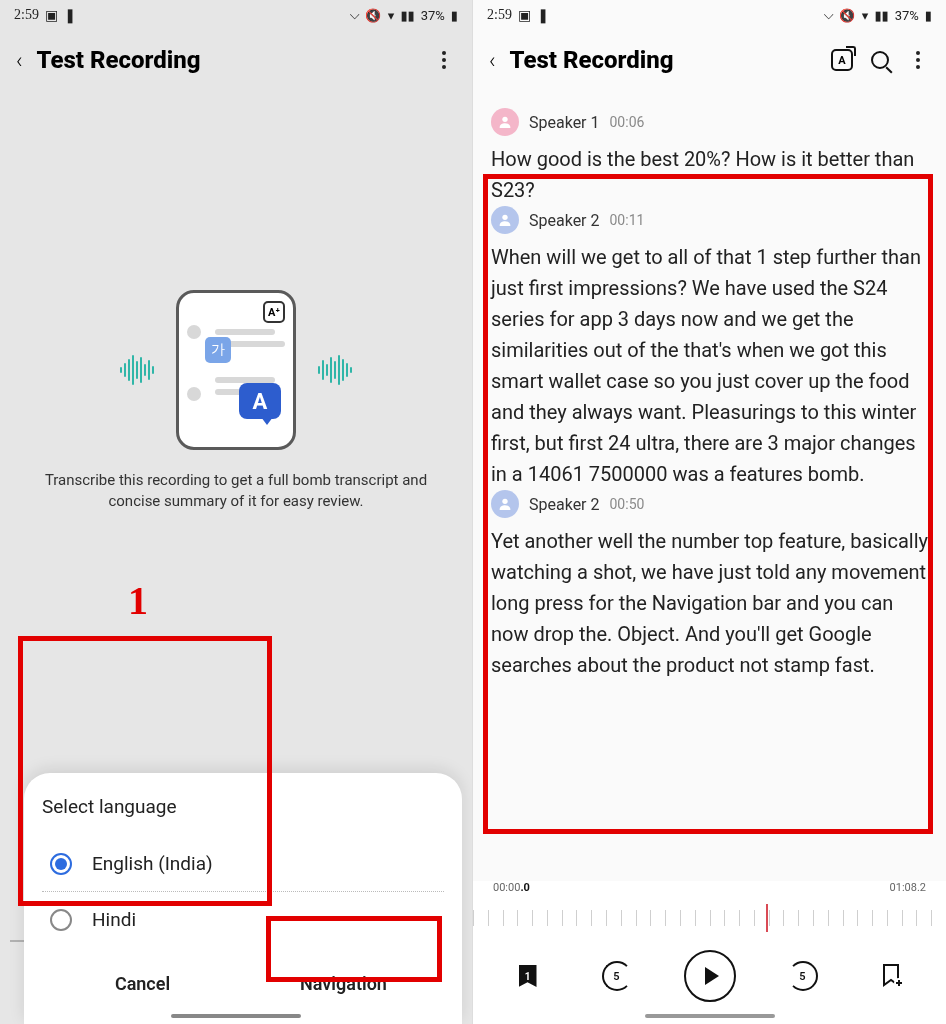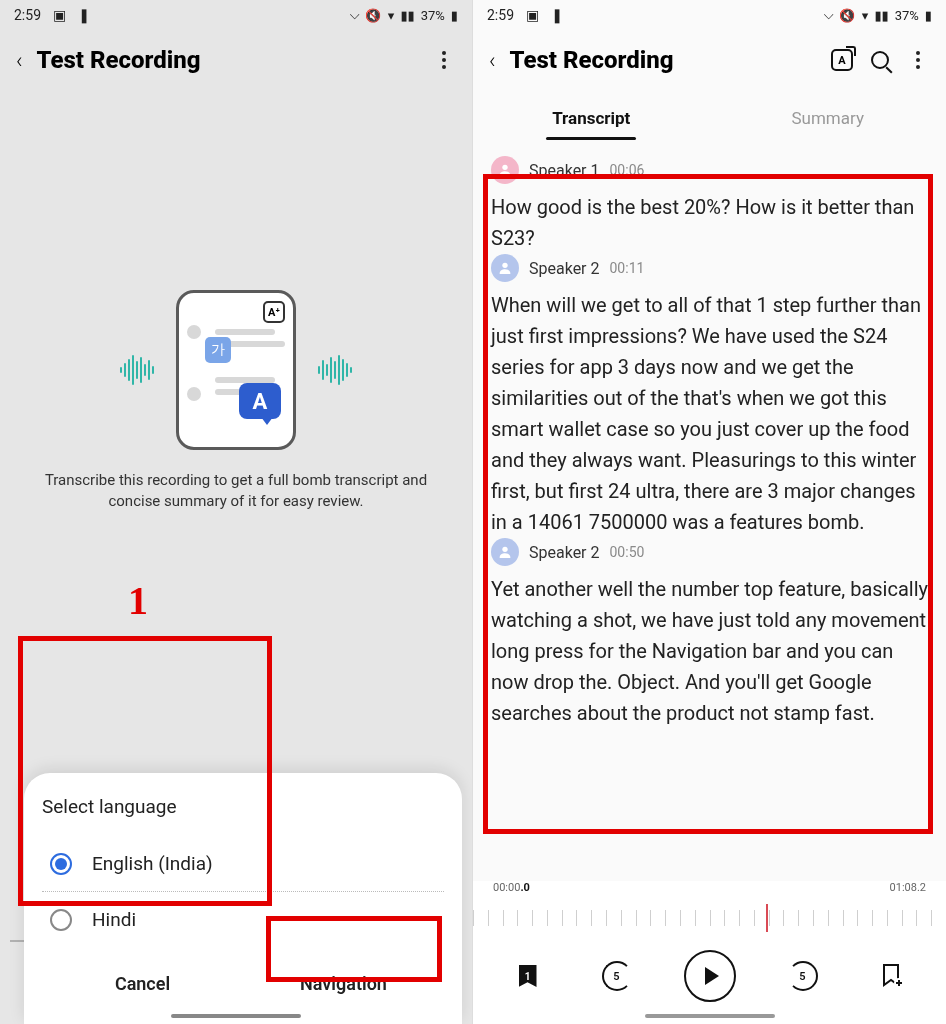--- a/index.html
+++ b/index.html
@@ -24,21 +24,21 @@
   .status-bar {
     height: 30px;
     display: flex;
     justify-content: space-between;
     align-items: center;
     padding: 0 14px;
     font-size: 14px;
     color: #222;
   }
   .phone-right .status-bar { color: #222; }
-  .sb-left { display: flex; align-items: flex-end; gap: 12px; }
+  .sb-left { display: flex; align-items: flex-start; gap: 6px; font-family: Liberation Serif, serif; }
   .sb-right { display: flex; align-items: center; gap: 6px; font-size: 13px; }
 
   
   .header {
     height: 60px;
     display: flex;
     align-items: center;
     padding: 0 16px;
     gap: 14px;
   }
@@ -299,24 +299,20 @@
     </div>
     <div class="hicon">
       <div class="more-dots">
           <span></span>
           <span></span>
           <span></span>
         </div>
     </div>
   </div>
 
-  <div class="tabs">
-    <div class="tab active">Transcript</div>
-    <div class="tab">Summary</div>
-  </div>
 
   <div class="transcript">
     <div>
       <div class="speaker-row">
         <div class="avatar av-pink">
           <svg viewBox="0 0 24 24" fill="#fff">
               <circle cx="12" cy="8" r="4"></circle>
               <path d="M4 20c0-4 4-6 8-6s8 2 8 6v1H4z"></path>
             </svg>
         </div>

